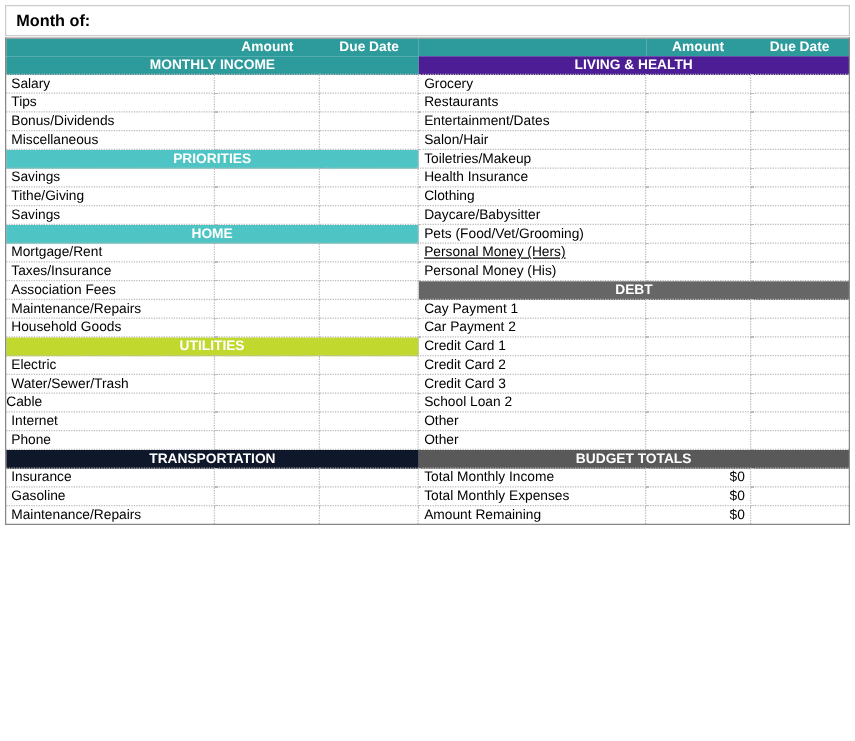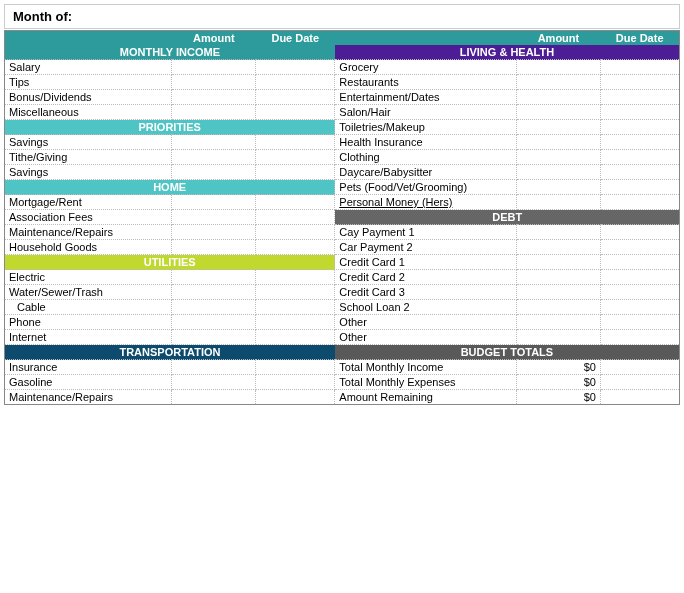--- a/index.html
+++ b/index.html
@@ -8,21 +8,21 @@
     .page { width: 684px; padding: 4px; }
 
     table { width: 100%; border-collapse: collapse; }
     td, th { font-size: 11px; padding: 1px 4px; }
     th { font-weight: bold; }
 
     .hdr-teal { background: #2d9b9b; color: white; text-align: center; font-weight: bold; }
     .hdr-cyan { background: #4fc4c4; color: white; text-align: center; font-weight: bold; }
     .hdr-orange { background: #4c1d95; color: white; text-align: center; font-weight: bold; }
     .hdr-lime { background: #c1d82f; color: white; text-align: center; font-weight: bold; }
-    .hdr-olive { background: #0c4a6e; color: white; text-align: center; font-weight: bold; }
+    .hdr-olive { background: #0f172a; color: white; text-align: center; font-weight: bold; }
     .hdr-gray { background: #666; color: white; text-align: center; font-weight: bold; }
     .hdr-budgettotals { background: #595959; color: white; text-align: center; font-weight: bold; }
 
     .data-td { border: 1px dotted #bbb; min-width: 60px; }
     .label-td { border: 1px dotted #bbb; }
 
     .outer-table { border: 2px solid #aaa; }
     .col-hdr { background: #2d9b9b; color: white; font-weight: bold; text-align: center; }
     .col-hdr-right { background: #2d9b9b; color: white; font-weight: bold; text-align: center; }
   </style>
@@ -120,20 +120,28 @@
         </tr>
         <tr>
           <td class="label-td" style="border: 1px dotted rgb(187, 187, 187); padding: 1px 4px; font-size: 11px;">Mortgage/Rent</td>
           <td class="data-td" style="border: 1px dotted rgb(187, 187, 187); padding: 1px 4px; font-size: 11px; min-width: 60px;"></td>
           <td class="data-td" style="border: 1px dotted rgb(187, 187, 187); padding: 1px 4px; font-size: 11px; min-width: 60px;"></td>
           <td class="label-td" style="border: 1px dotted rgb(187, 187, 187); padding: 1px 4px; font-size: 11px; text-decoration: underline;">Personal Money (Hers)</td>
           <td class="data-td" style="border: 1px dotted rgb(187, 187, 187); padding: 1px 4px; font-size: 11px; min-width: 60px;"></td>
           <td class="data-td" style="border: 1px dotted rgb(187, 187, 187); padding: 1px 4px; font-size: 11px; min-width: 60px;"></td>
         </tr>
         <tr>
+          <td class="label-td" style="border: 1px dotted rgb(187, 187, 187); padding: 1px 4px; font-size: 11px;">Taxes/Insurance</td>
+          <td class="data-td" style="border: 1px dotted rgb(187, 187, 187); padding: 1px 4px; font-size: 11px; min-width: 60px;"></td>
+          <td class="data-td" style="border: 1px dotted rgb(187, 187, 187); padding: 1px 4px; font-size: 11px; min-width: 60px;"></td>
+          <td class="label-td" style="border: 1px dotted rgb(187, 187, 187); padding: 1px 4px; font-size: 11px;">Personal Money (His)</td>
+          <td class="data-td" style="border: 1px dotted rgb(187, 187, 187); padding: 1px 4px; font-size: 11px; min-width: 60px;"></td>
+          <td class="data-td" style="border: 1px dotted rgb(187, 187, 187); padding: 1px 4px; font-size: 11px; min-width: 60px;"></td>
+        </tr>
+        <tr>
           <td style="border: 1px dotted rgb(187, 187, 187); padding: 1px 4px; font-size: 11px;">Association Fees</td>
           <td style="border: 1px dotted rgb(187, 187, 187); padding: 1px 4px; font-size: 11px;"></td>
           <td style="border: 1px dotted rgb(187, 187, 187); padding: 1px 4px; font-size: 11px;"></td>
           <td colspan="3" class="hdr-gray">DEBT</td>
         </tr>
         <tr>
           <td class="label-td" style="border: 1px dotted rgb(187, 187, 187); padding: 1px 4px; font-size: 11px;">Maintenance/Repairs</td>
           <td class="data-td" style="border: 1px dotted rgb(187, 187, 187); padding: 1px 4px; font-size: 11px; min-width: 60px;"></td>
           <td class="data-td" style="border: 1px dotted rgb(187, 187, 187); padding: 1px 4px; font-size: 11px; min-width: 60px;"></td>
           <td class="label-td" style="border: 1px dotted rgb(187, 187, 187); padding: 1px 4px; font-size: 11px;">Cay Payment 1</td>
@@ -164,37 +172,37 @@
         </tr>
         <tr>
           <td class="label-td" style="border: 1px dotted rgb(187, 187, 187); padding: 1px 4px; font-size: 11px;">Water/Sewer/Trash</td>
           <td class="data-td" style="border: 1px dotted rgb(187, 187, 187); padding: 1px 4px; font-size: 11px; min-width: 60px;"></td>
           <td class="data-td" style="border: 1px dotted rgb(187, 187, 187); padding: 1px 4px; font-size: 11px; min-width: 60px;"></td>
           <td class="label-td" style="border: 1px dotted rgb(187, 187, 187); padding: 1px 4px; font-size: 11px;">Credit Card 3</td>
           <td class="data-td" style="border: 1px dotted rgb(187, 187, 187); padding: 1px 4px; font-size: 11px; min-width: 60px;"></td>
           <td class="data-td" style="border: 1px dotted rgb(187, 187, 187); padding: 1px 4px; font-size: 11px; min-width: 60px;"></td>
         </tr>
         <tr>
-          <td class="label-td" style="border: 1px dotted rgb(187, 187, 187); padding: 1px 12px; font-size: 11px;">Cable</td>
+          <td class="label-td" style="border: 1px dotted rgb(187, 187, 187); padding: 1px 0; font-size: 11px;">Cable</td>
           <td class="data-td" style="border: 1px dotted rgb(187, 187, 187); padding: 1px 4px; font-size: 11px; min-width: 60px;"></td>
           <td class="data-td" style="border: 1px dotted rgb(187, 187, 187); padding: 1px 4px; font-size: 11px; min-width: 60px;"></td>
           <td class="label-td" style="border: 1px dotted rgb(187, 187, 187); padding: 1px 4px; font-size: 11px;">School Loan 2</td>
           <td class="data-td" style="border: 1px dotted rgb(187, 187, 187); padding: 1px 4px; font-size: 11px; min-width: 60px;"></td>
           <td class="data-td" style="border: 1px dotted rgb(187, 187, 187); padding: 1px 4px; font-size: 11px; min-width: 60px;"></td>
         </tr>
         <tr>
+          <td class="label-td" style="border: 1px dotted rgb(187, 187, 187); padding: 1px 4px; font-size: 11px;">Internet</td>
+          <td class="data-td" style="border: 1px dotted rgb(187, 187, 187); padding: 1px 4px; font-size: 11px; min-width: 60px;"></td>
+          <td class="data-td" style="border: 1px dotted rgb(187, 187, 187); padding: 1px 4px; font-size: 11px; min-width: 60px;"></td>
+          <td class="label-td" style="border: 1px dotted rgb(187, 187, 187); padding: 1px 4px; font-size: 11px;">Other</td>
+          <td class="data-td" style="border: 1px dotted rgb(187, 187, 187); padding: 1px 4px; font-size: 11px; min-width: 60px;"></td>
+          <td class="data-td" style="border: 1px dotted rgb(187, 187, 187); padding: 1px 4px; font-size: 11px; min-width: 60px;"></td>
+        </tr>
+        <tr>
           <td class="label-td" style="border: 1px dotted rgb(187, 187, 187); padding: 1px 4px; font-size: 11px;">Phone</td>
-          <td class="data-td" style="border: 1px dotted rgb(187, 187, 187); padding: 1px 4px; font-size: 11px; min-width: 60px;"></td>
-          <td class="data-td" style="border: 1px dotted rgb(187, 187, 187); padding: 1px 4px; font-size: 11px; min-width: 60px;"></td>
-          <td class="label-td" style="border: 1px dotted rgb(187, 187, 187); padding: 1px 4px; font-size: 11px;">Other</td>
-          <td class="data-td" style="border: 1px dotted rgb(187, 187, 187); padding: 1px 4px; font-size: 11px; min-width: 60px;"></td>
-          <td class="data-td" style="border: 1px dotted rgb(187, 187, 187); padding: 1px 4px; font-size: 11px; min-width: 60px;"></td>
-        </tr>
-        <tr>
-          <td class="label-td" style="border: 1px dotted rgb(187, 187, 187); padding: 1px 4px; font-size: 11px;">Internet</td>
           <td class="data-td" style="border: 1px dotted rgb(187, 187, 187); padding: 1px 4px; font-size: 11px; min-width: 60px;"></td>
           <td class="data-td" style="border: 1px dotted rgb(187, 187, 187); padding: 1px 4px; font-size: 11px; min-width: 60px;"></td>
           <td class="label-td" style="border: 1px dotted rgb(187, 187, 187); padding: 1px 4px; font-size: 11px;">Other</td>
           <td class="data-td" style="border: 1px dotted rgb(187, 187, 187); padding: 1px 4px; font-size: 11px; min-width: 60px;"></td>
           <td class="data-td" style="border: 1px dotted rgb(187, 187, 187); padding: 1px 4px; font-size: 11px; min-width: 60px;"></td>
         </tr>
         <tr>
           <td colspan="3" class="hdr-olive">TRANSPORTATION</td>
           <td colspan="3" class="hdr-budgettotals">BUDGET TOTALS</td>
         </tr>

